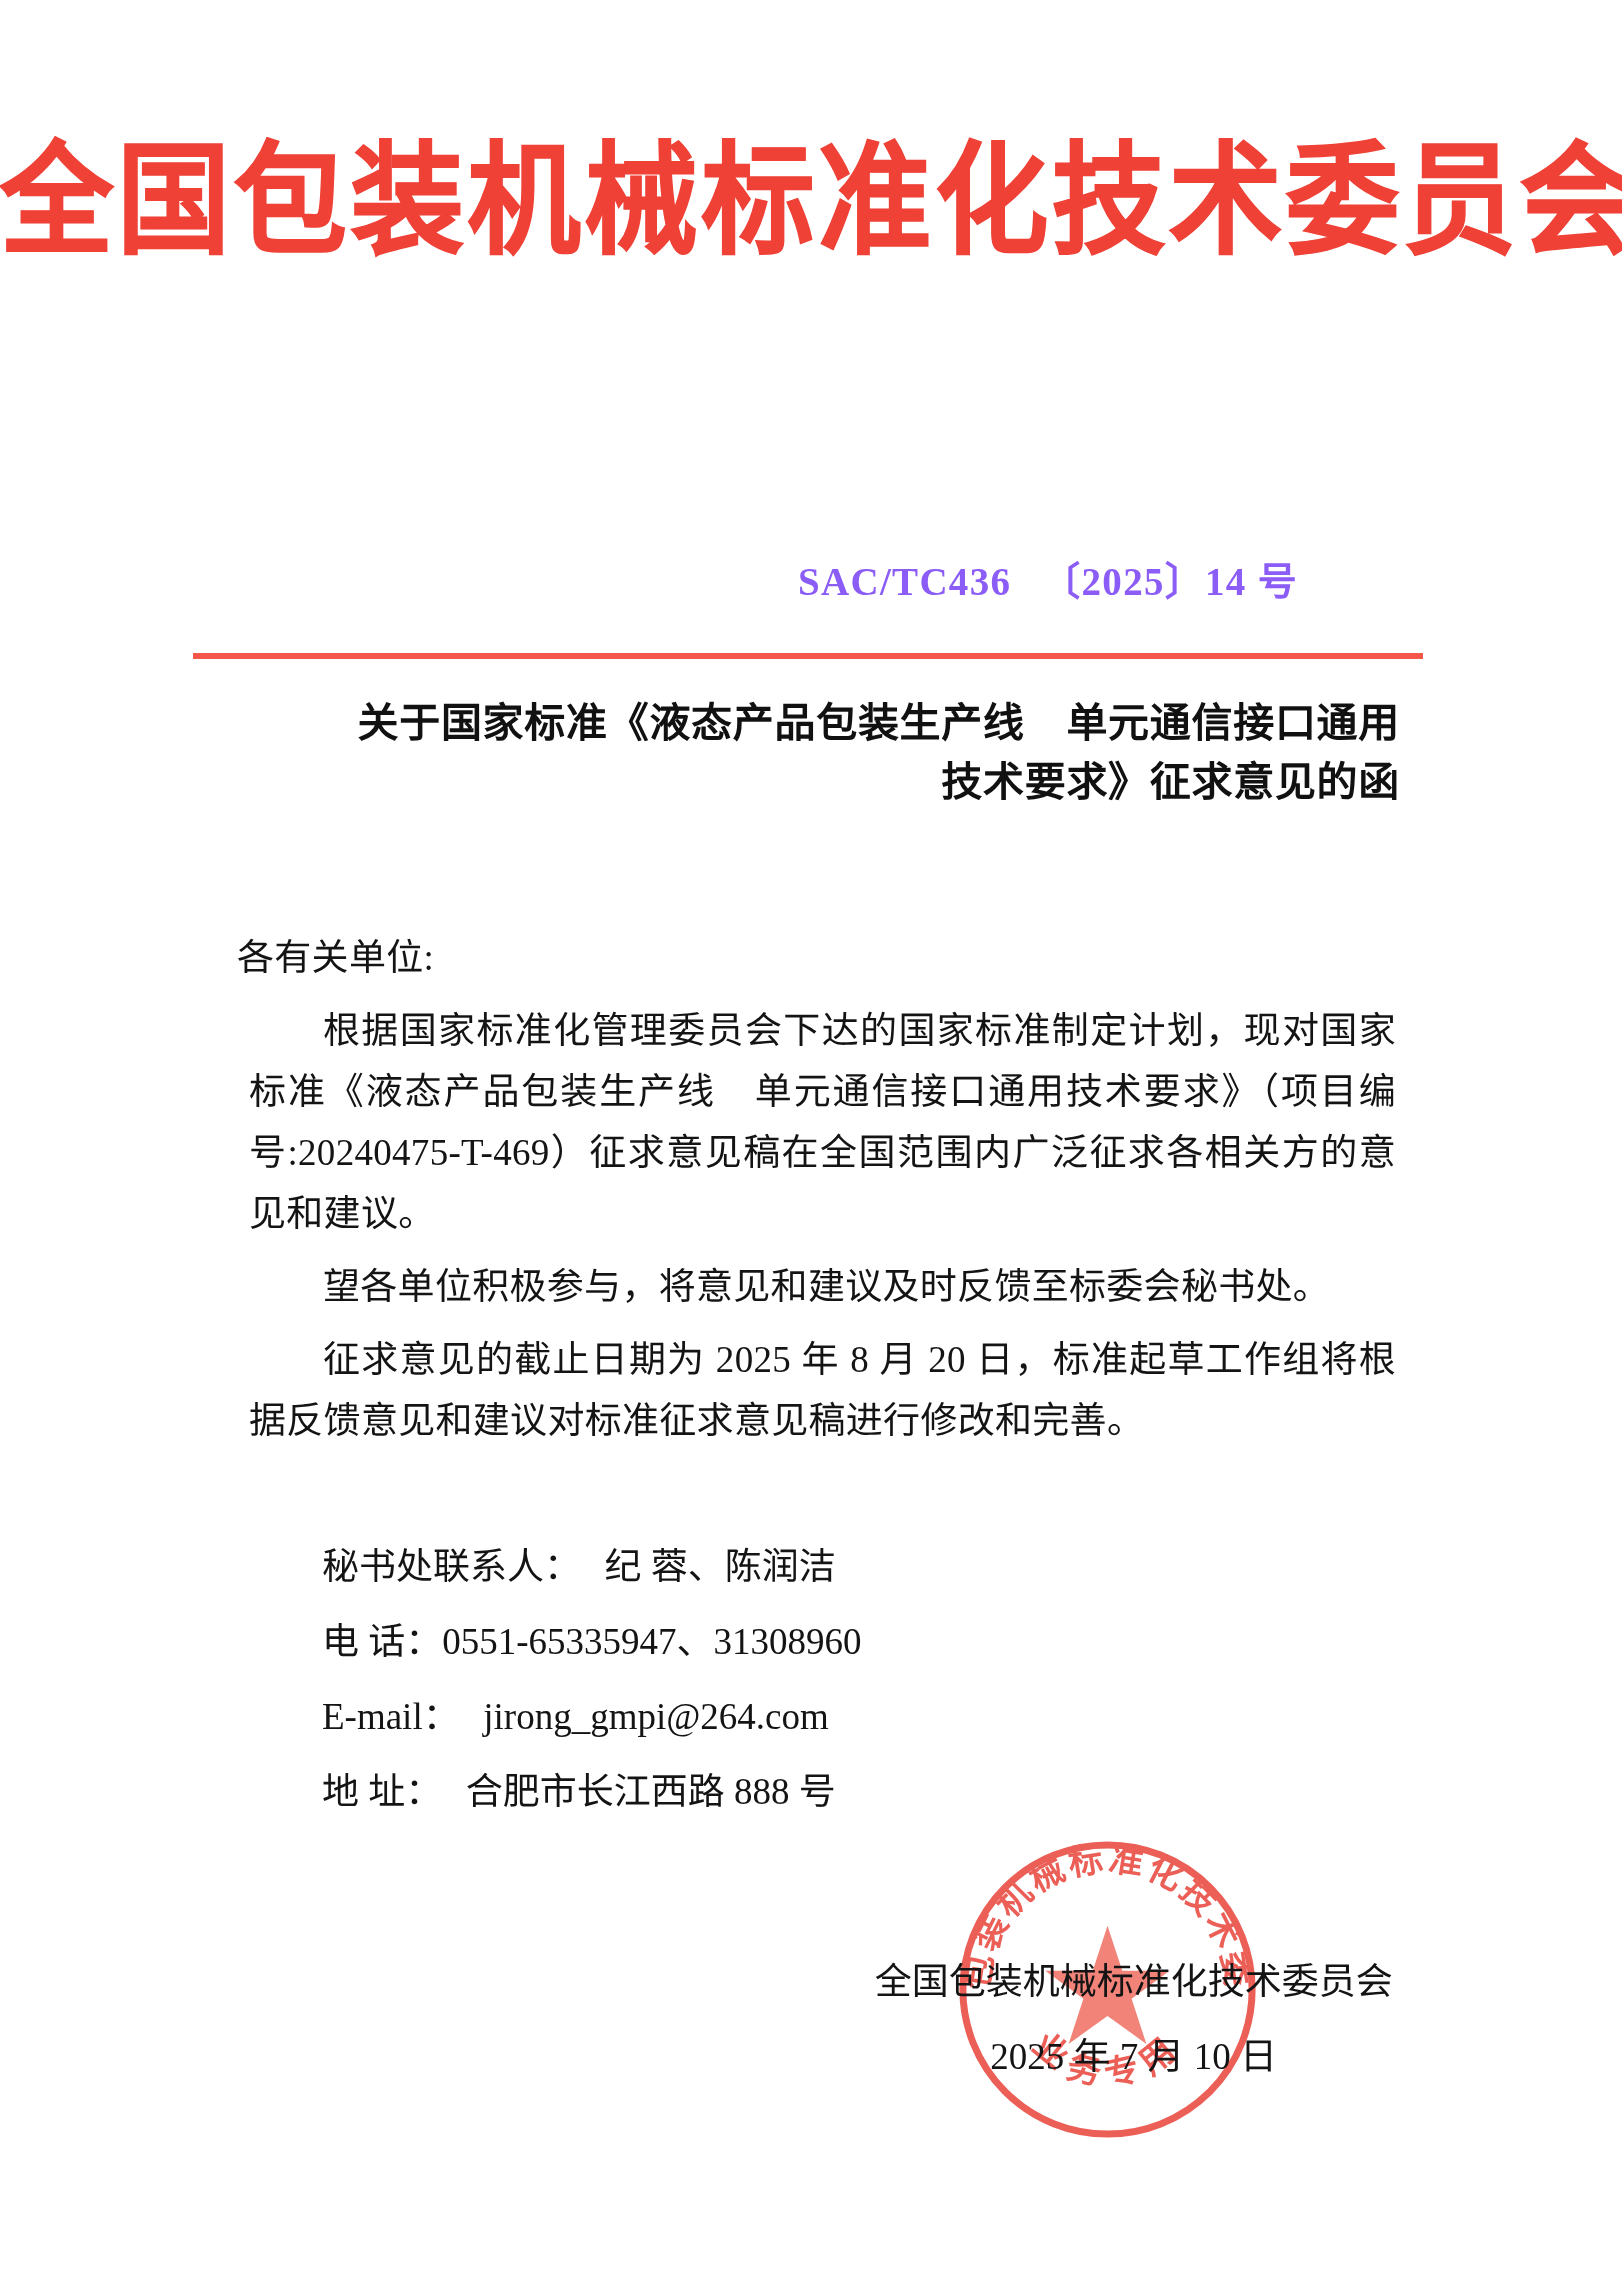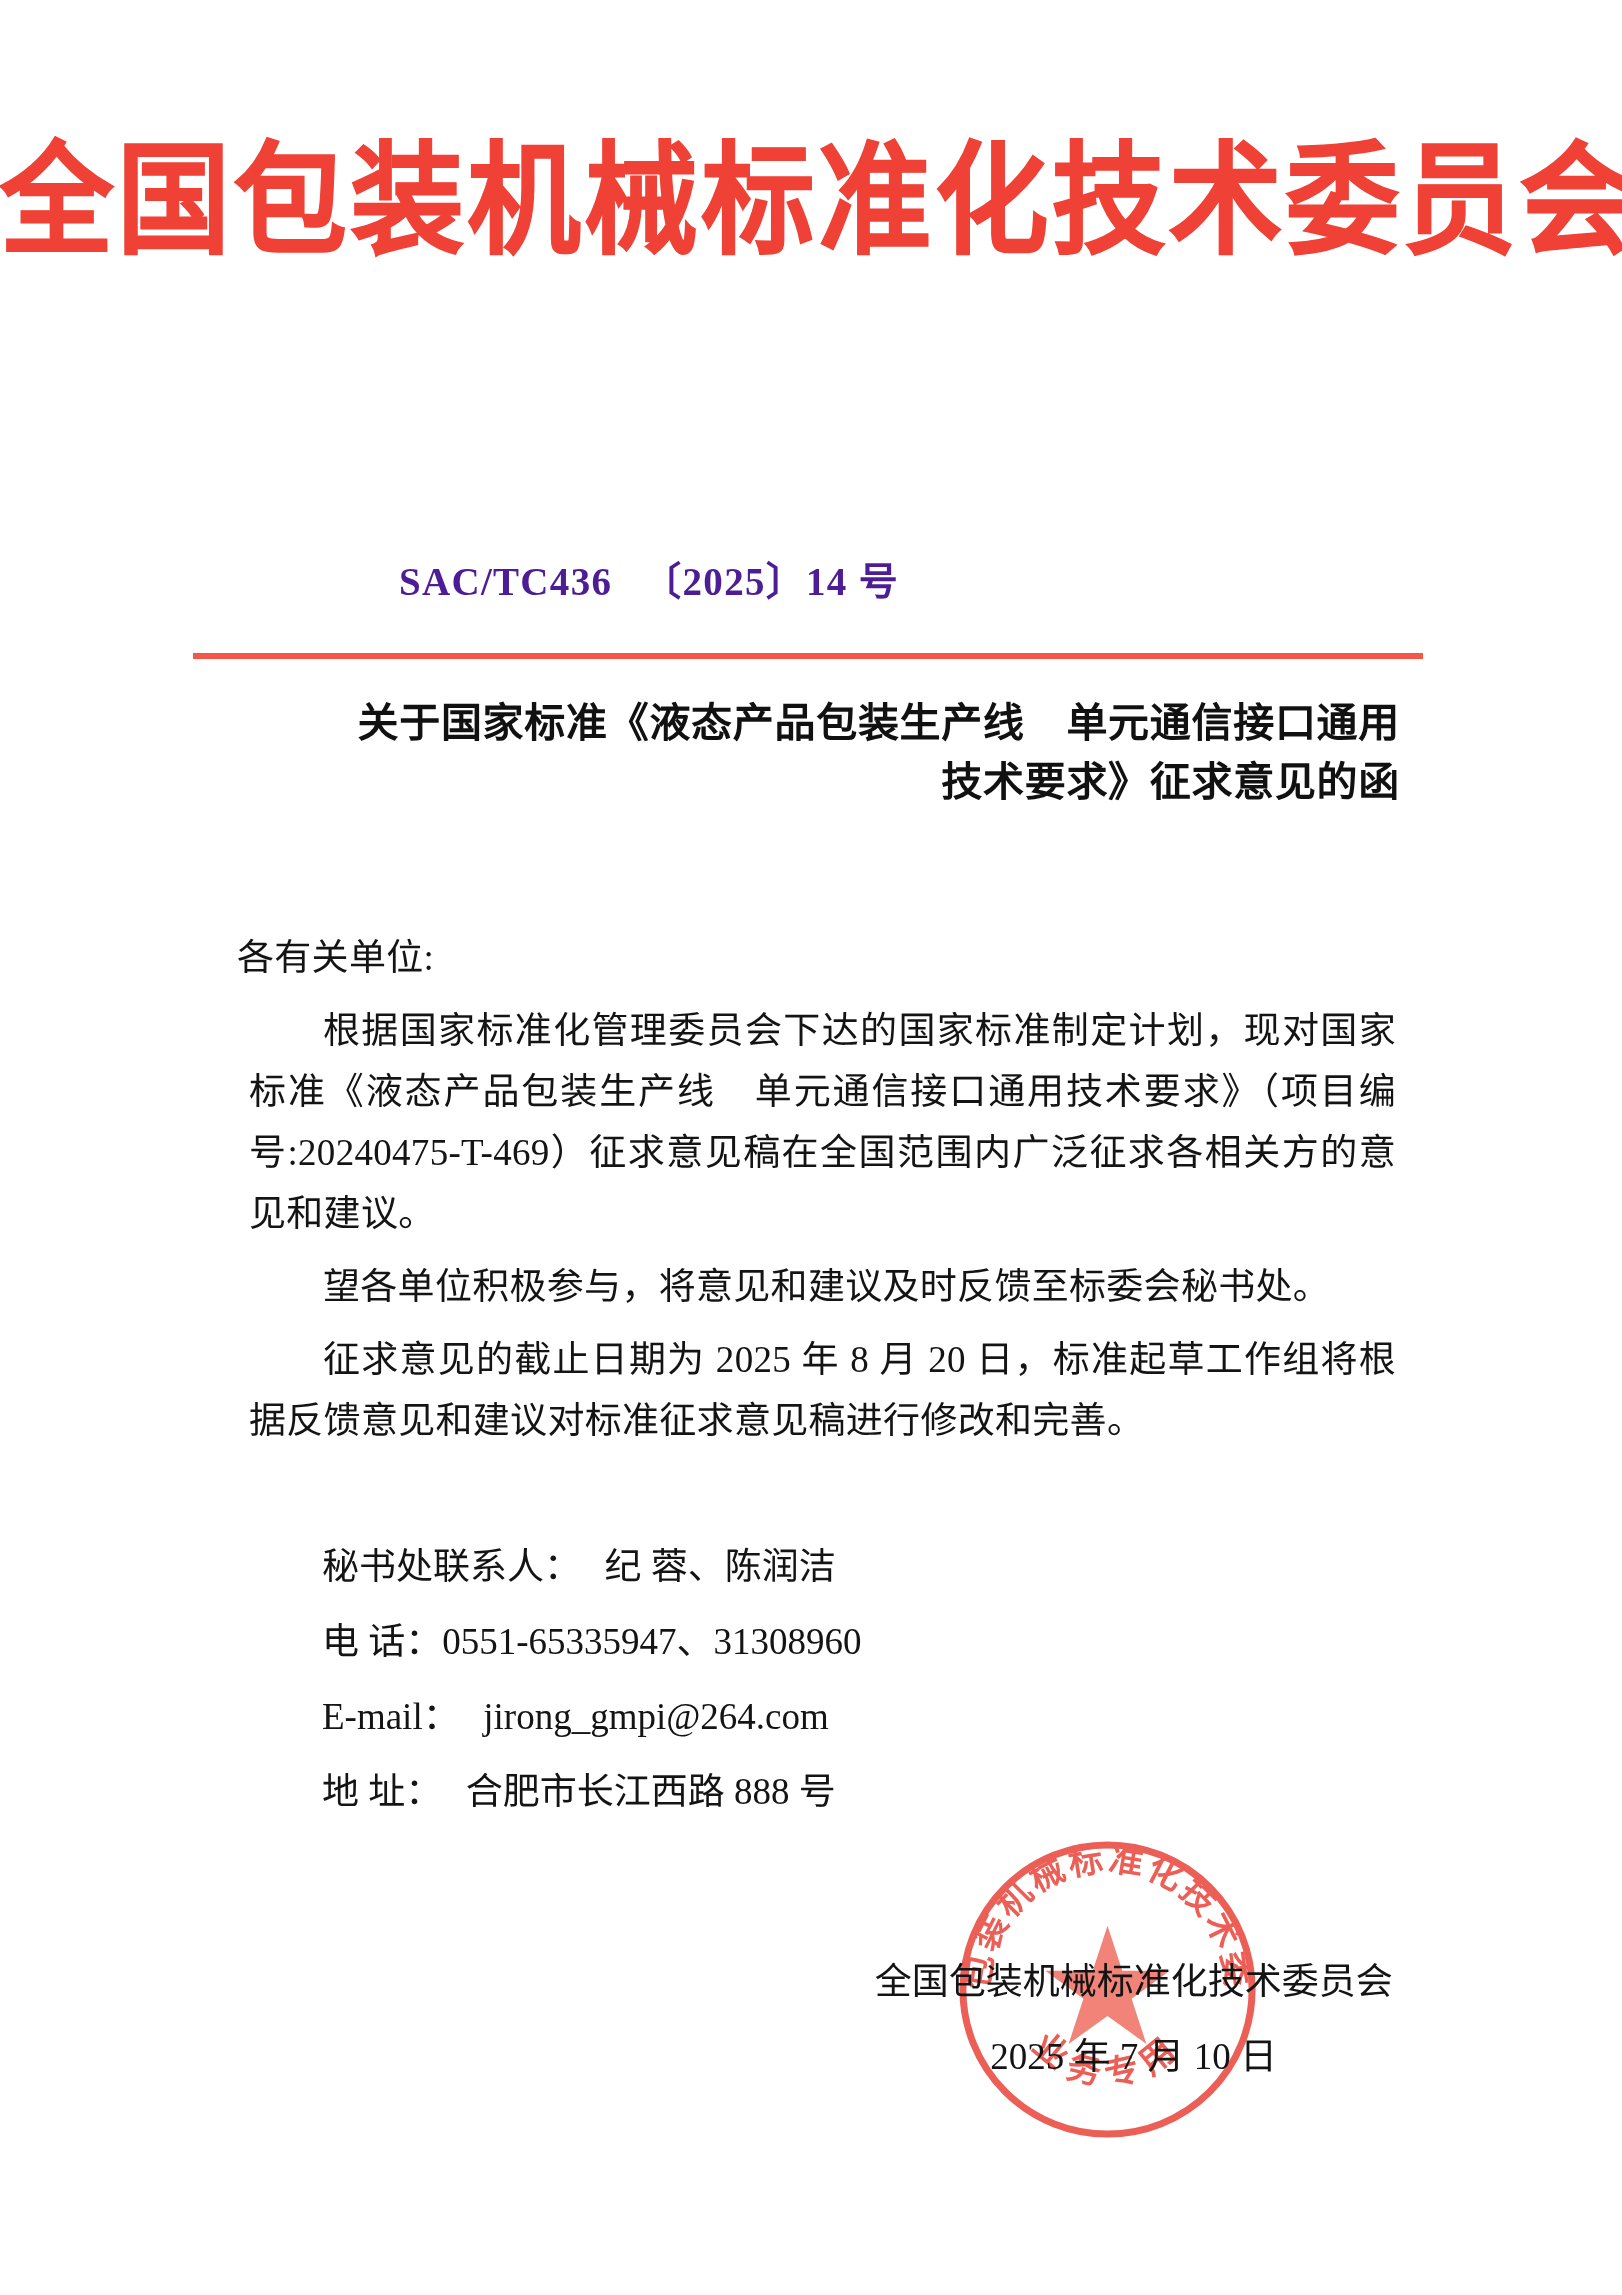--- a/index.html
+++ b/index.html
@@ -41,26 +41,26 @@
     white-space: nowrap;
     transform: scaleY(1.08);
   }
 
   
   .doc-number {
     position: absolute;
     top: 550px;
     left: 0;
     width: 1298px;
-    text-align: center;
+    text-align: right;
     font-family: "Liberation Serif", "DejaVu Serif", serif;
     font-weight: 700;
     font-size: 39px;
     letter-spacing: 1.3px;
-    color: #4c1d95;
+    color: #8b5cf6;
   }
   .doc-number .gap { display: inline-block; width: 30px; }
 
   
   .red-rule {
     position: absolute;
     top: 653px;
     left: 193px;
     width: 1230px;
     height: 5.9px;

